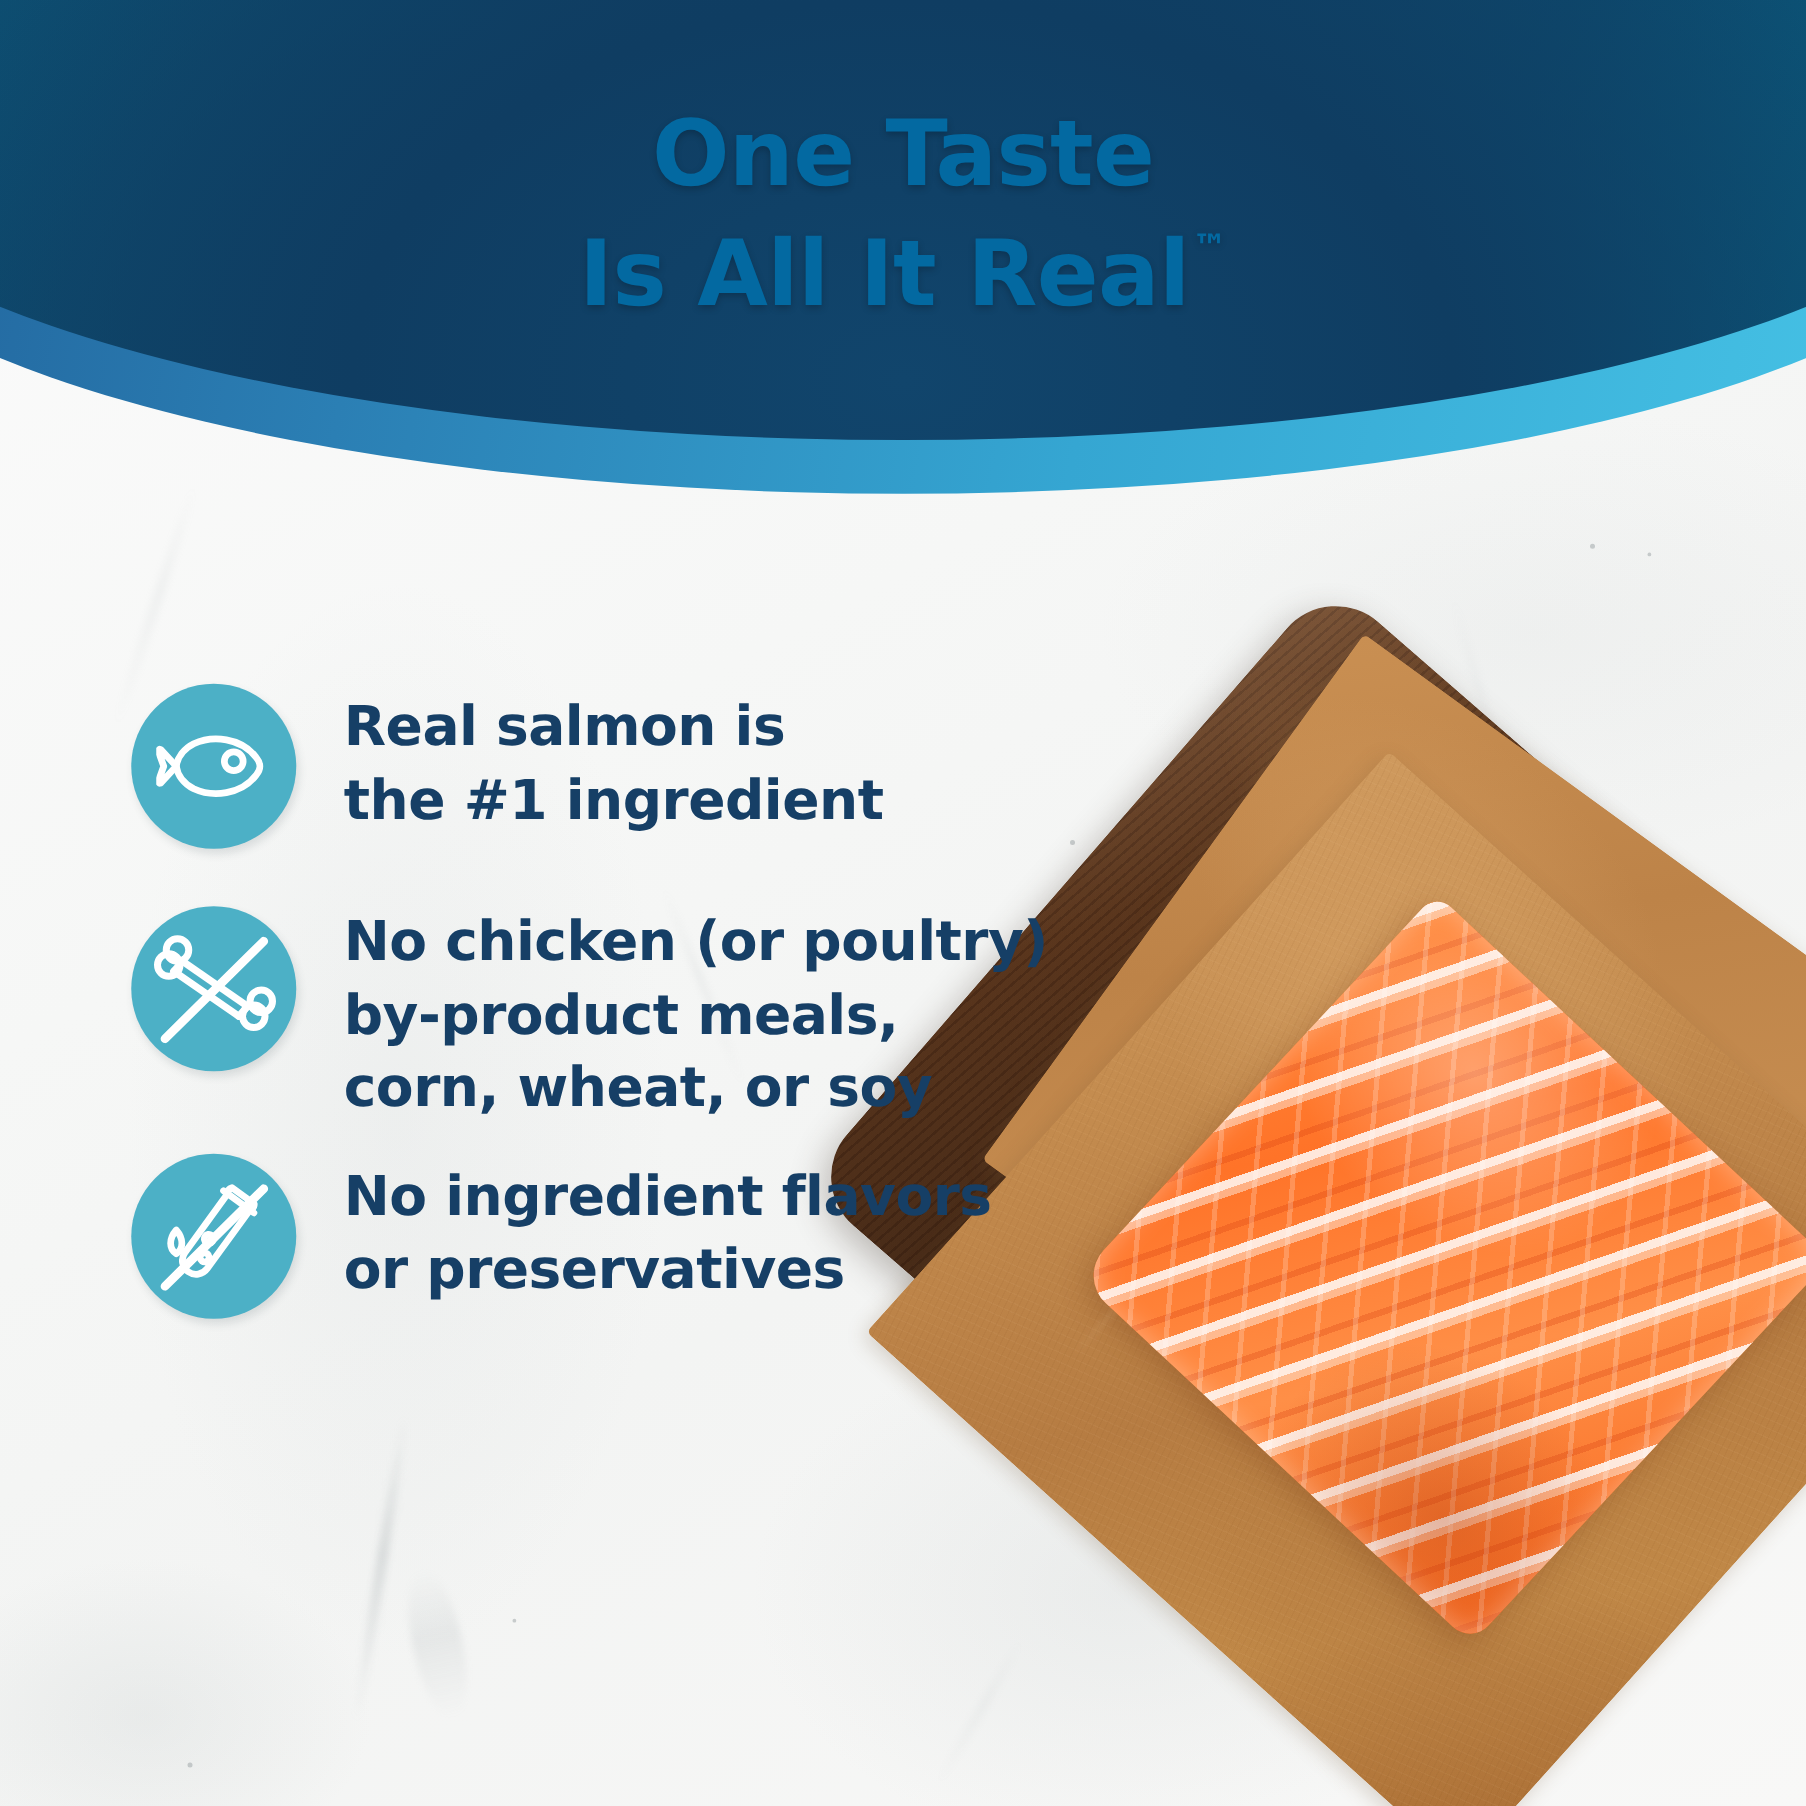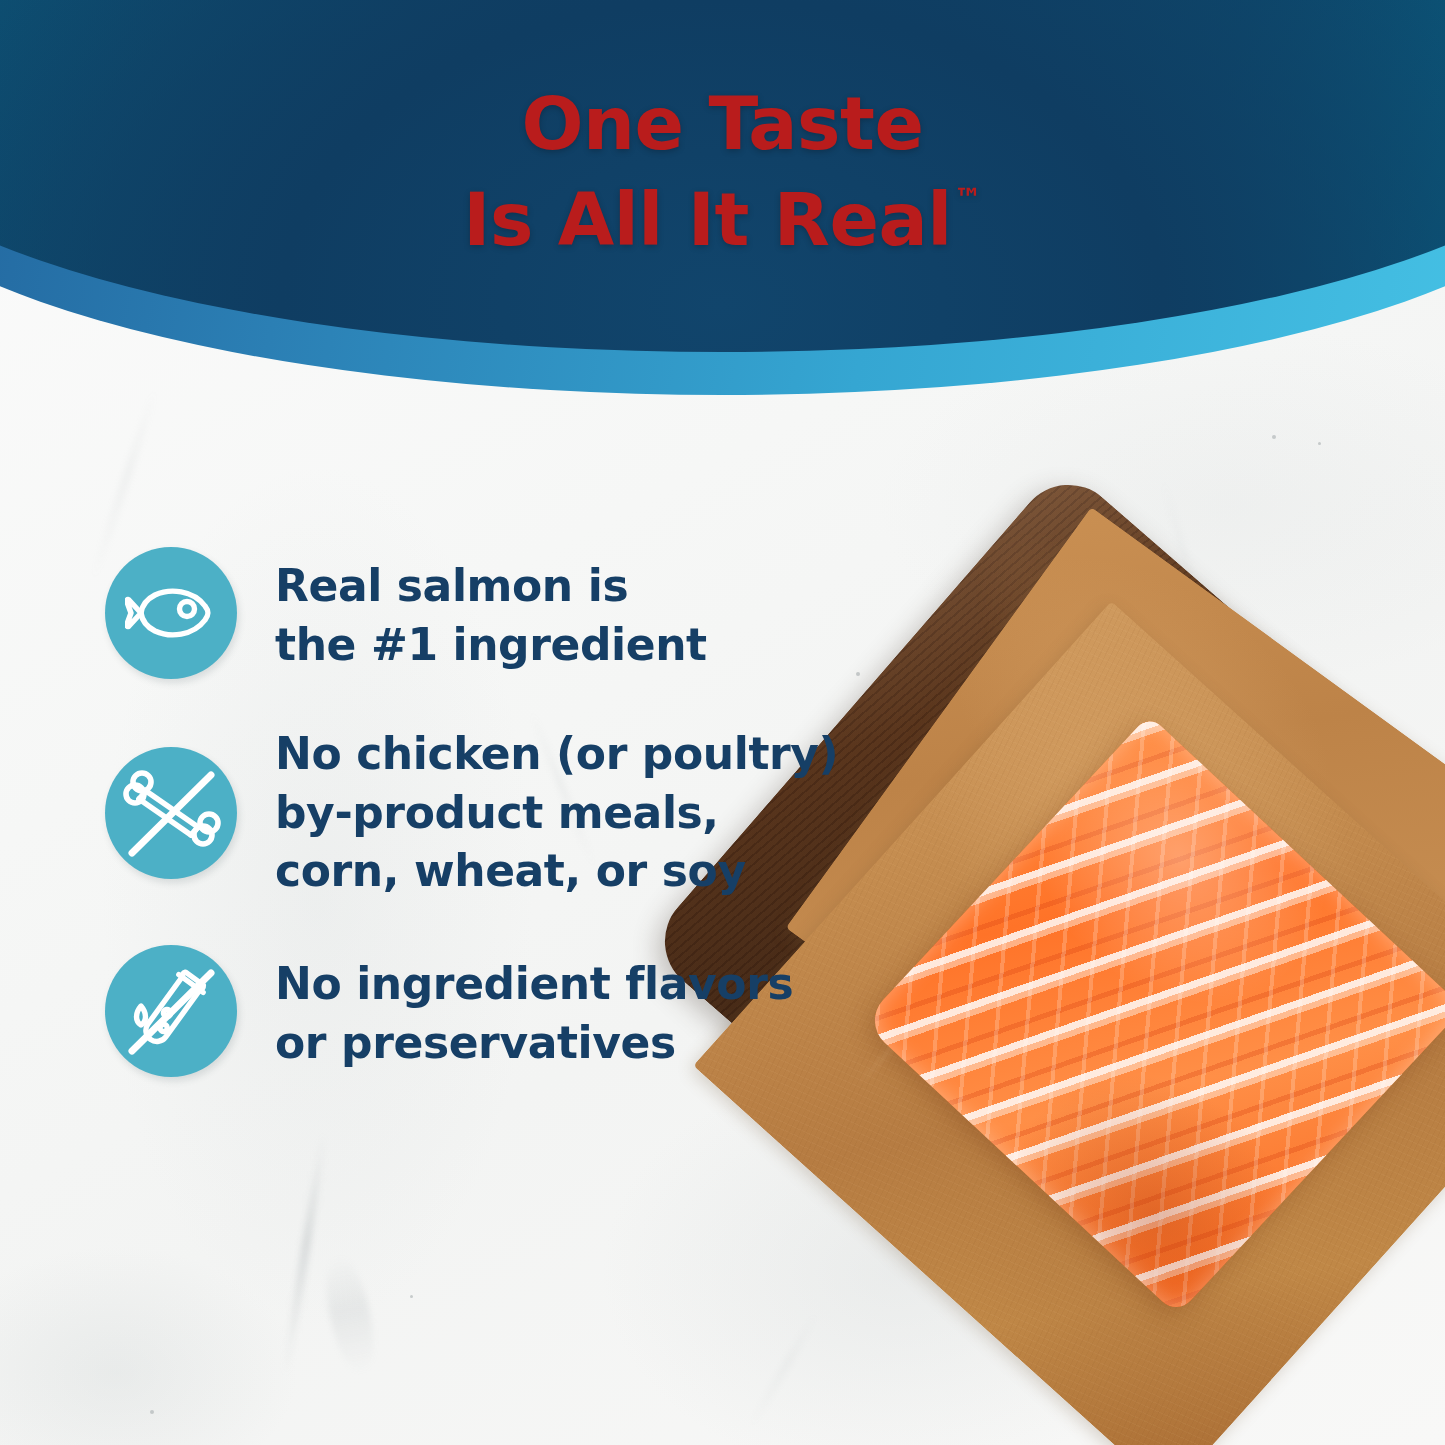--- a/index.html
+++ b/index.html
@@ -67,21 +67,21 @@
     background:
       radial-gradient(ellipse 1100px 760px at 50% 96%, #11456c 0%, #0f3d62 40%, rgba(15,61,98,0) 78%),
       linear-gradient(115deg,#0b5a7b 0%, #0d4f72 22%, #103f63 52%, #0d4a6e 78%, #0a5e80 100%);
   }
 
   .headline {
     position:absolute;
     left:0; top:76px;
     width:1445px;
     text-align:center;
-    color:#b91c1c;
+    color:#0369a1;
     font-family:"DejaVu Sans", sans-serif;
     font-weight:bold;
     font-size:73px;
     line-height:1.32;
     letter-spacing:-0.5px;
     text-shadow:0 2px 6px rgba(0,0,0,.22);
     white-space:pre;
   }
   .headline .l2 { position:relative; display:inline-block; }
   .headline .tm {
@@ -95,24 +95,24 @@
 
   
   .features {
     position:absolute;
     left:105px; top:545px;
     width:760px;
   }
   .feature {
     position:relative;
     display:flex;
-    align-items:center;
+    align-items:flex-start;
   }
   .f1 { margin-bottom:44px; }
-  .f2 { margin-bottom:42px; }
+  .f2 { margin-bottom:20px; }
 
   .icon-badge {
     flex:0 0 auto;
     width:132px; height:132px;
     border-radius:50%;
     background:#4cb0c6;
     box-shadow:2px 4px 7px rgba(70,90,95,.16);
     display:flex; align-items:center; justify-content:center;
     margin-top:2px;
   }

